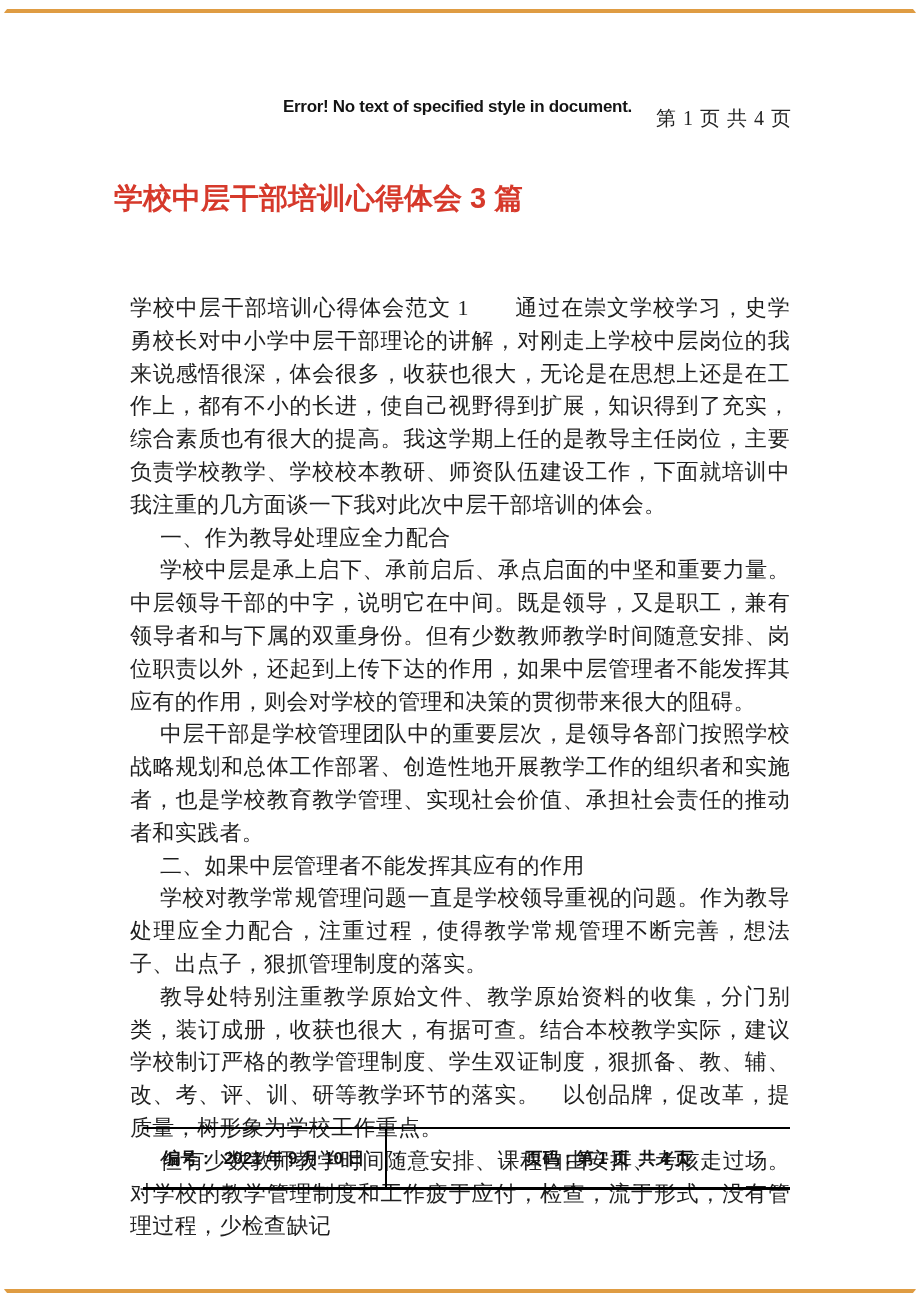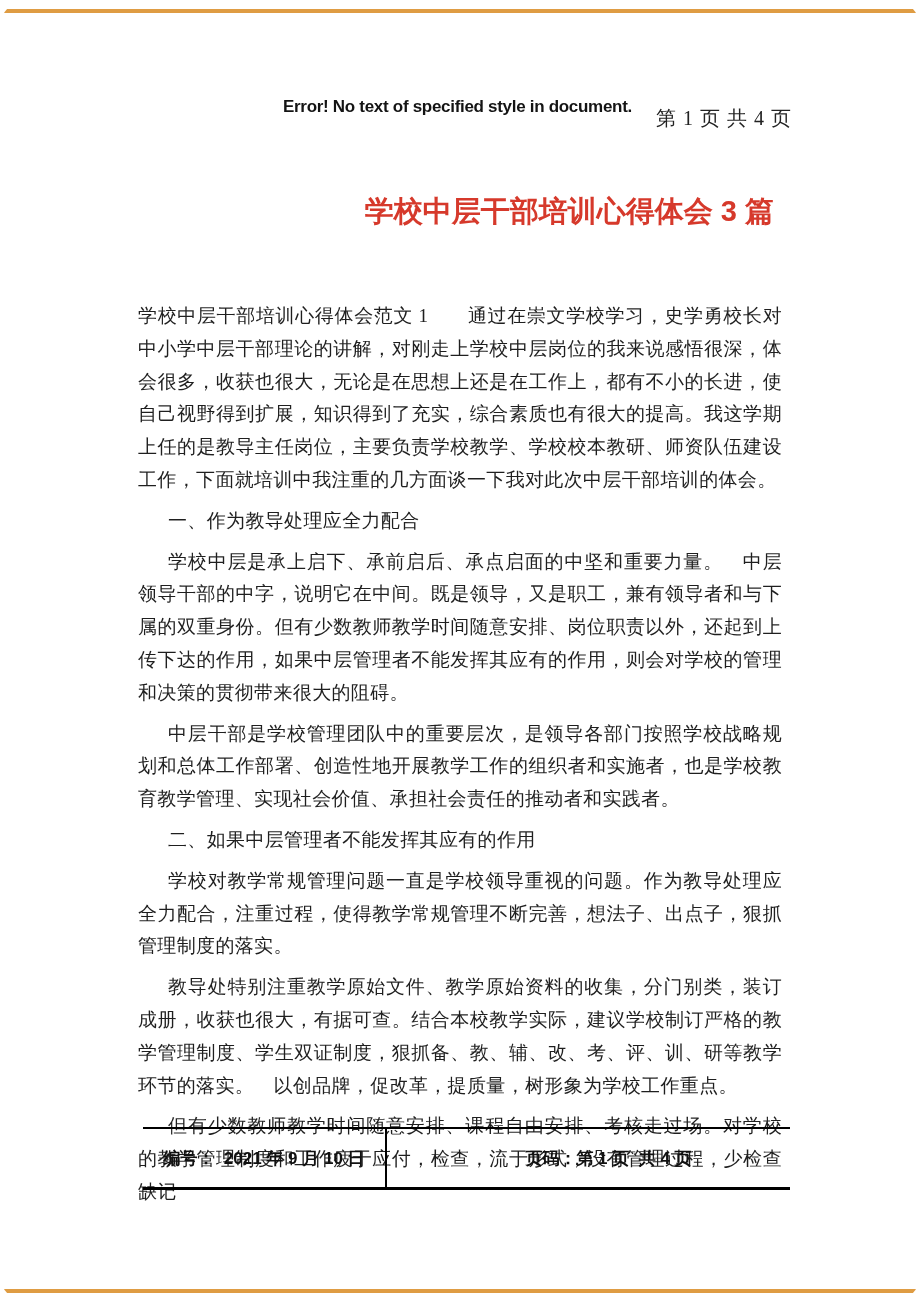--- a/index.html
+++ b/index.html
@@ -23,31 +23,31 @@
     font-weight:bold;font-size:17px;letter-spacing:-0.3px;
     color:#141414;white-space:nowrap;
   }
   .header-page{
     position:absolute;left:656px;top:105px;
     font-size:20px;letter-spacing:1px;
     color:#222222;white-space:nowrap;
   }
   .doc-title{
     position:absolute;left:114px;top:179px;width:660px;
-    text-align:right;
+    text-align:left;
     font-family:"Liberation Sans","DejaVu Sans",sans-serif;
     font-weight:bold;font-size:29px;
-    color:#d6392b;white-space:nowrap;margin-top:13px;
+    color:#d6392b;white-space:nowrap;
   }
   .body-text{
     position:absolute;left:130px;top:292px;width:660px;
   }
   .body-text p{
-    margin:8px;padding:0;
-    font-size:19px;line-height:32.8px;letter-spacing:0.35px;
+    margin:0;padding:0;
+    font-size:22px;line-height:32.8px;letter-spacing:0.35px;
     text-align:justify;
     color:#1f1f1f;
     text-indent:30px;
   }
   .body-text p.no-indent{text-indent:0;}
   .footer-table{
     position:absolute;left:143px;top:1127px;width:647px;height:58px;
     border-top:2px solid #000000;
     border-bottom:3px solid #000000;
     display:flex;

